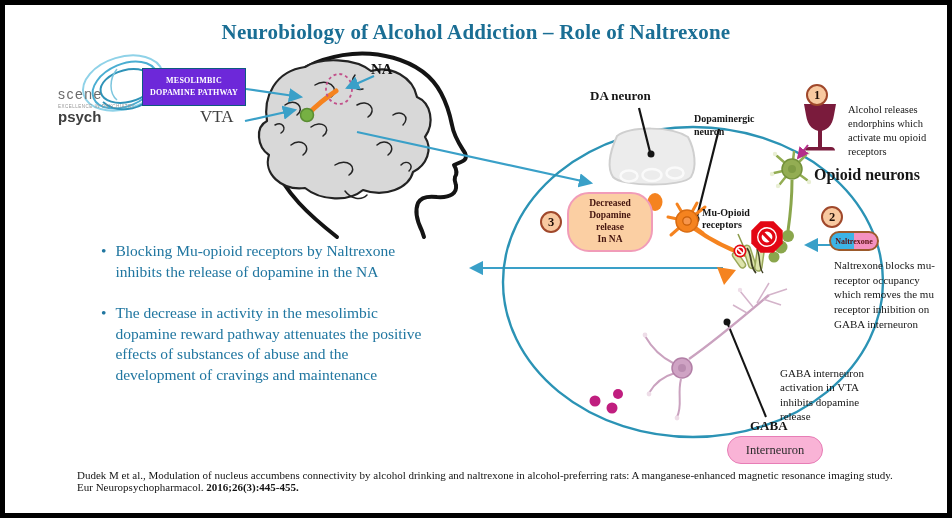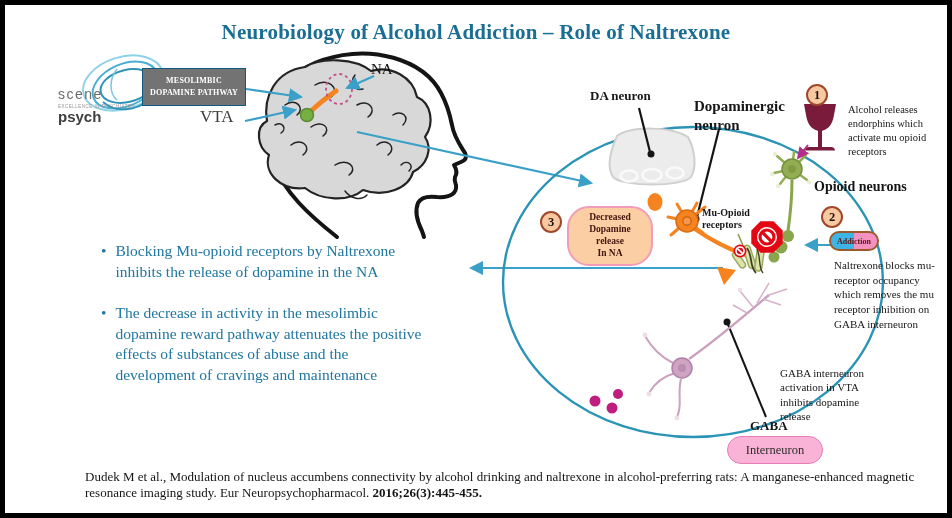--- a/index.html
+++ b/index.html
@@ -4,41 +4,41 @@
 <style>
   html,body{margin:0;padding:0;background:#fff;}
   .stage{position:relative;width:952px;height:518px;box-sizing:border-box;border:5px solid #000;background:#fff;overflow:hidden;font-family:"Liberation Serif",serif;}
   .abs{position:absolute;}
   .prelines{white-space:pre-line;}
   svg{position:absolute;left:0;top:0;}
   .title{left:0;right:0;top:15px;text-align:center;font-size:21px;font-weight:bold;color:#1a6e94;letter-spacing:.2px;}
   .logo-psych{left:53px;top:68px;font-family:"Liberation Sans",sans-serif;font-weight:bold;font-size:15px;color:#3f3f3f;line-height:.95;margin-top:37px;}
   .logo-scene{left:53px;top:83px;font-family:"Liberation Sans",sans-serif;font-size:14px;color:#6b6b6b;letter-spacing:1.5px;line-height:.95;}
   .logo-tag{left:53px;top:99px;font-family:"Liberation Sans",sans-serif;font-size:4.5px;color:#949494;letter-spacing:.5px;}
-  .pathway-box{left:137px;top:63px;width:102px;height:36px;background:#737373;border:1.5px solid #0d5a80;color:#fff;font-weight:bold;font-size:8px;display:flex;align-items:center;justify-content:center;text-align:center;line-height:1.5;letter-spacing:.2px;}
-  .na-label{left:366px;top:56px;font-size:15px;color:#111;font-weight:400;}
+  .pathway-box{left:137px;top:63px;width:102px;height:36px;background:#6d28d9;border:1.5px solid #0d5a80;color:#fff;font-weight:bold;font-size:8px;display:flex;align-items:center;justify-content:center;text-align:center;line-height:1.5;letter-spacing:.2px;}
+  .na-label{left:366px;top:56px;font-size:15px;color:#111;font-weight:700;}
   .vta-label{left:195px;top:102px;font-size:17px;color:#404040;}
   .bullets{left:96px;top:236px;width:390px;color:#2076a0;font-size:15.5px;line-height:1.33;}
   .bullet-item{display:flex;gap:9px;}
   .bullet-item + .bullet-item{margin-top:21px;}
   .lbl{color:#161616;}
   .b{font-weight:bold;}
   .da-label{left:585px;top:83px;font-size:13px;}
-  .dopa-label{left:689px;top:92px;font-size:15px;line-height:1.25;}
+  .dopa-label{left:689px;top:108px;font-size:10px;line-height:1.25;}
   .mu-label{left:697px;top:202px;width:72px;text-align:left;font-size:10px;line-height:1.2;}
-  .opioid-label{left:809px;top:161px;font-size:14px;margin-top:13px;}
+  .opioid-label{left:809px;top:161px;font-size:16px;}
   .step1-text{left:843px;top:98px;width:98px;font-size:10.5px;line-height:1.32;}
   .step2-text{left:829px;top:253px;width:124px;font-size:11px;line-height:1.34;}
   .gaba-note{left:775px;top:361px;width:115px;font-size:11px;line-height:1.3;}
   .gaba-label{left:745px;top:413px;font-size:13px;}
   .interneuron-box{left:722px;top:431px;width:94px;height:26px;background:#f9b3d6;border:1.5px solid #e77db6;border-radius:14px;display:flex;align-items:center;justify-content:center;font-size:12.5px;color:#2c2c2c;}
-  .decreased-box{left:562px;top:201px;width:82px;height:56px;background:#fbcfa3;border:2px solid #f19cb8;border-radius:22px;display:flex;align-items:center;justify-content:center;text-align:center;font-size:9.5px;font-weight:600;color:#45150f;line-height:1.25;}
+  .decreased-box{left:562px;top:187px;width:82px;height:56px;background:#fbcfa3;border:2px solid #f19cb8;border-radius:22px;display:flex;align-items:center;justify-content:center;text-align:center;font-size:9.5px;font-weight:600;color:#45150f;line-height:1.25;}
   .stepnum{width:22px;height:22px;border-radius:50%;background:#f8c9a0;border:2px solid #a0482b;box-sizing:border-box;display:flex;align-items:center;justify-content:center;font-size:12.5px;font-weight:bold;color:#201008;}
   .pill{left:824px;top:226px;width:50px;height:20px;box-sizing:border-box;border:2px solid #9c5a2b;border-radius:10px;background:linear-gradient(90deg,#3cb4e6 50%,#f491c0 50%);display:flex;align-items:center;justify-content:center;font-size:8px;font-weight:bold;color:#5c1212;}
-  .citation{left:80px;top:464px;width:830px;font-size:13px;color:#141414;letter-spacing:0;}
+  .citation{left:72px;top:464px;width:830px;font-size:11px;color:#141414;letter-spacing:0;}
 </style>
 </head>
 <body>
 
 <div class="stage">
 
   <svg width="952" height="518" viewBox="0 0 952 518">
     <defs>
       <marker id="mTeal" viewBox="0 0 10 10" refX="8.5" refY="5" markerWidth="6.5" markerHeight="6.5" orient="auto-start-reverse">
         <path d="M0,0 L10,5 L0,10 z" fill="#3aa0c8"></path>
@@ -236,21 +236,21 @@
 receptors</div>
   <div class="abs lbl b opioid-label">Opioid neurons</div>
 
   <div class="abs stepnum" style="left:801px;top:79px;">1</div>
   <div class="abs lbl step1-text prelines">Alcohol releases
 endorphins which
 activate mu opioid
 receptors</div>
 
   <div class="abs stepnum" style="left:816px;top:201px;">2</div>
-  <div class="abs pill">Addiction</div>
+  <div class="abs pill">Naltrexone</div>
   <div class="abs lbl step2-text prelines">Naltrexone blocks mu-
 receptor occupancy
 which removes the mu
 receptor inhibition on
 GABA interneuron</div>
 
   <div class="abs stepnum" style="left:535px;top:206px;">3</div>
   <div class="abs decreased-box prelines">Decreased
 Dopamine
 release

